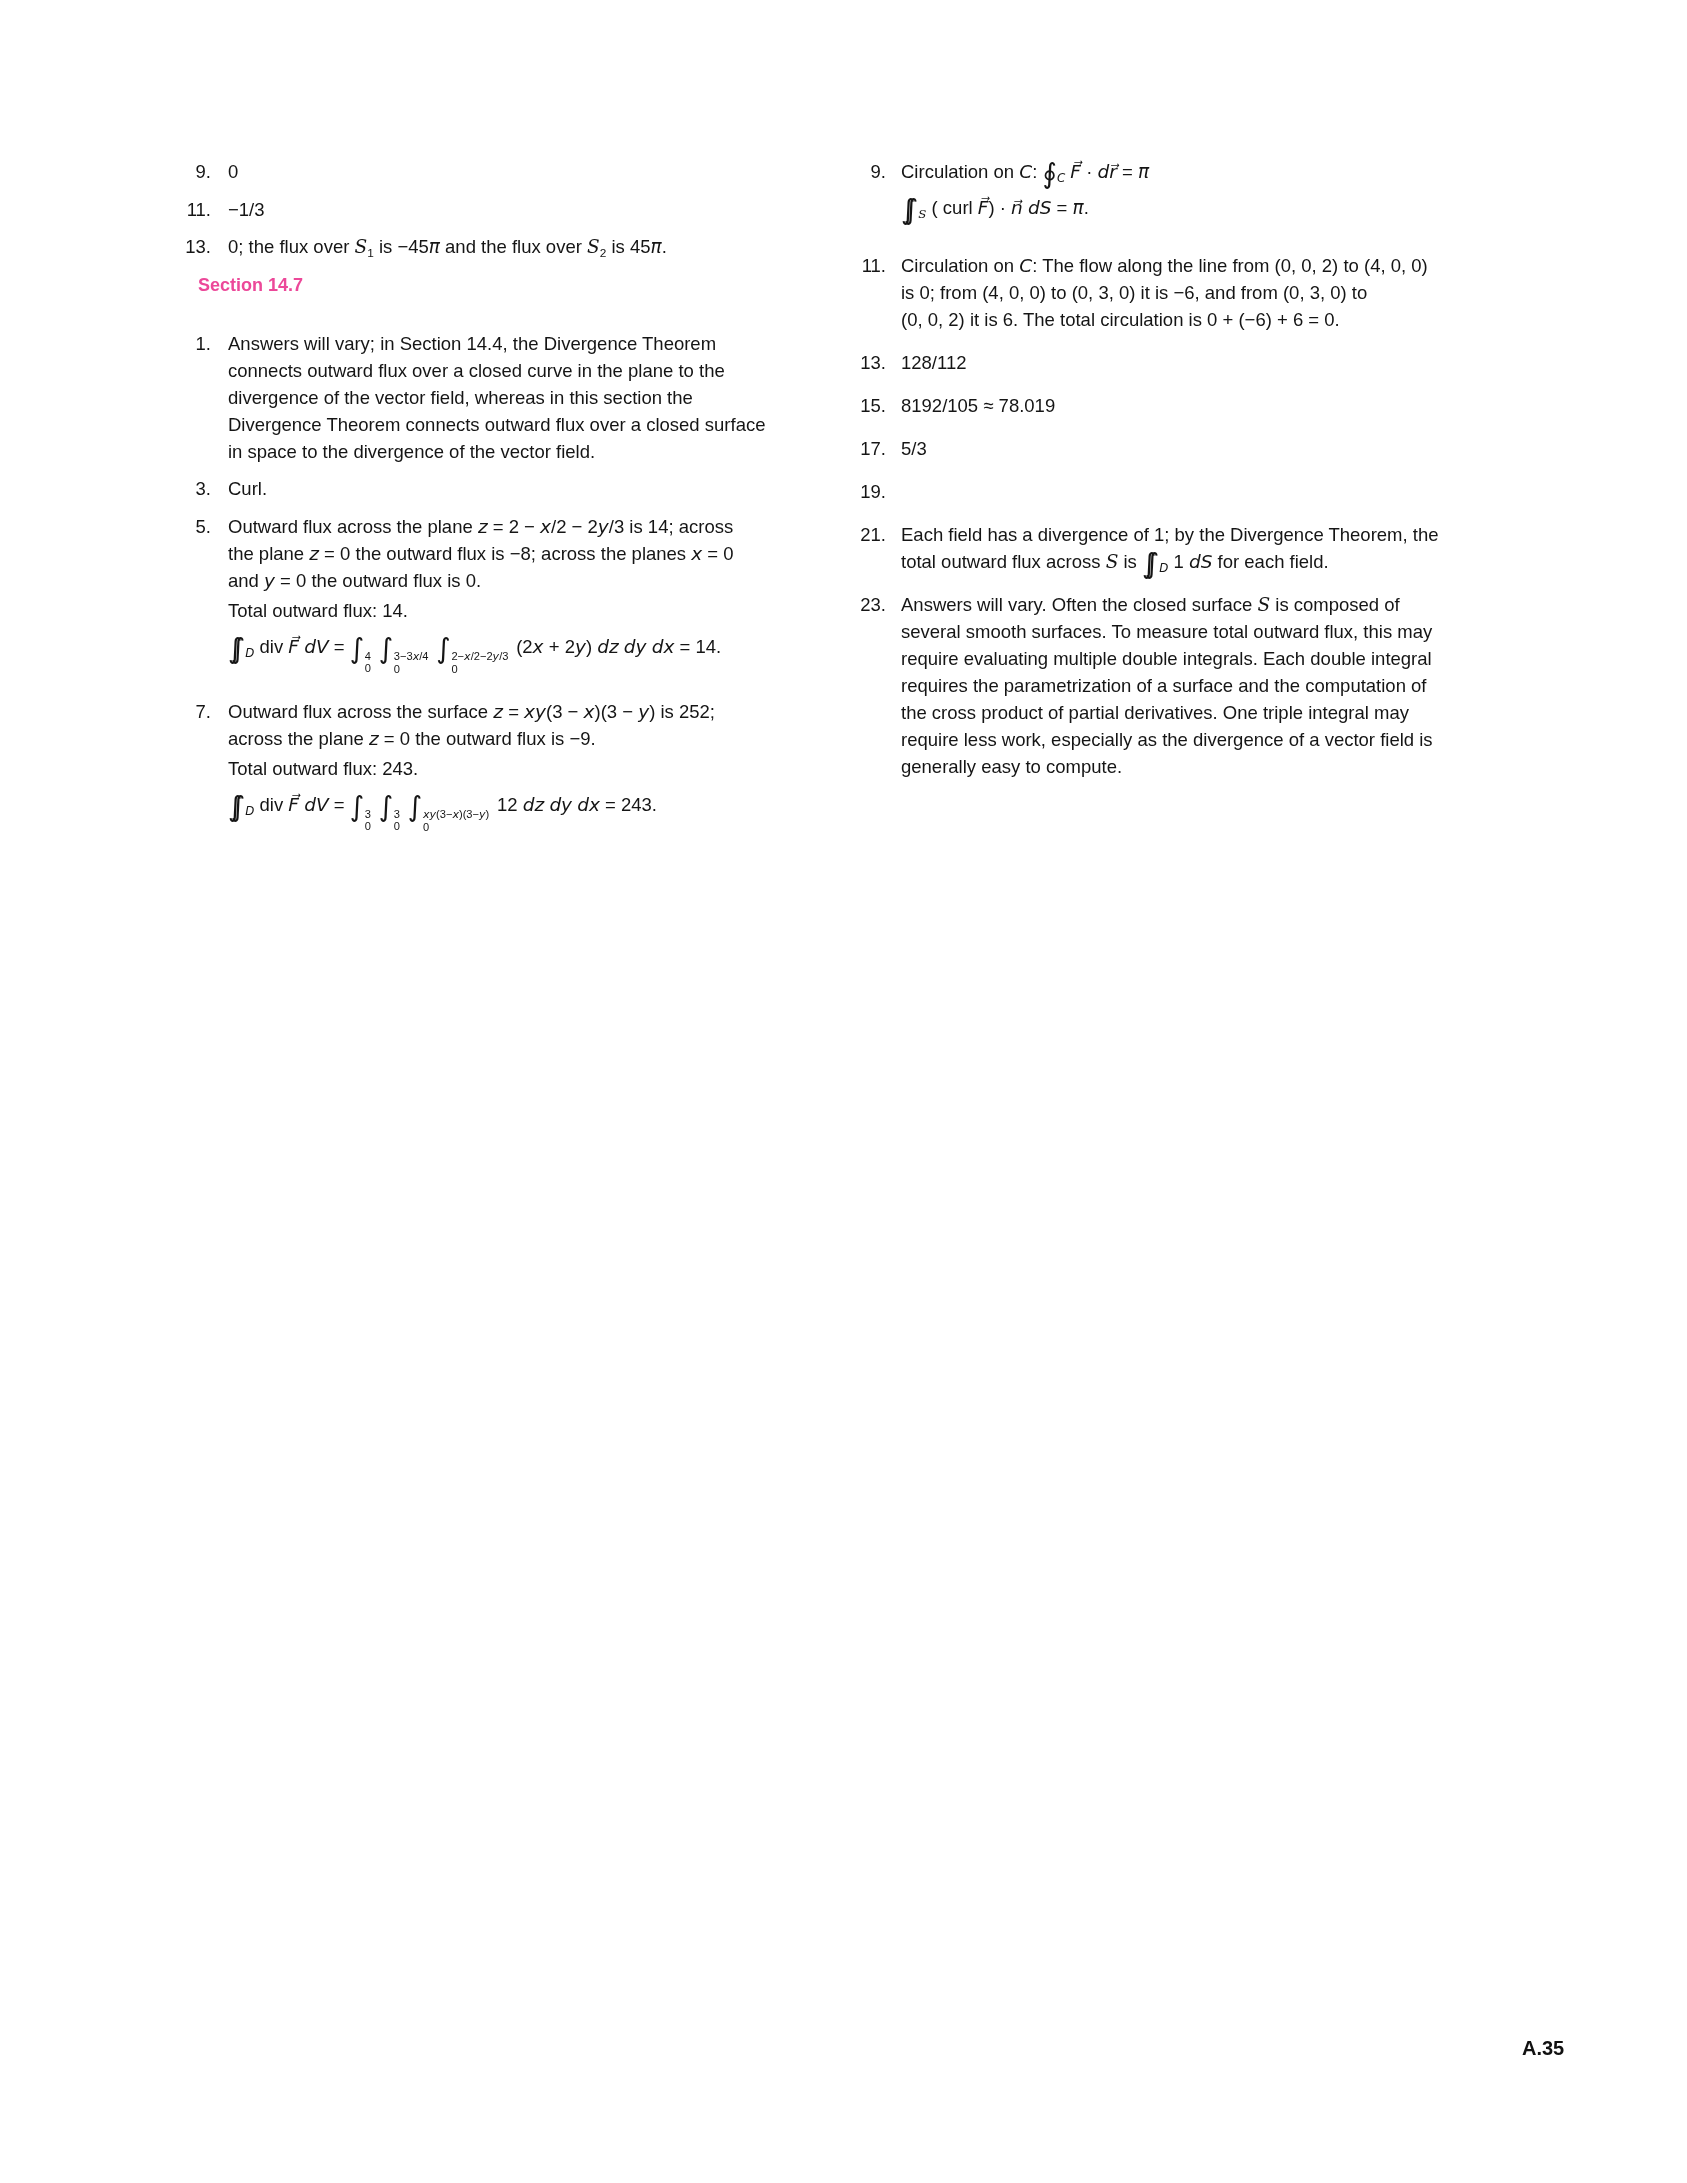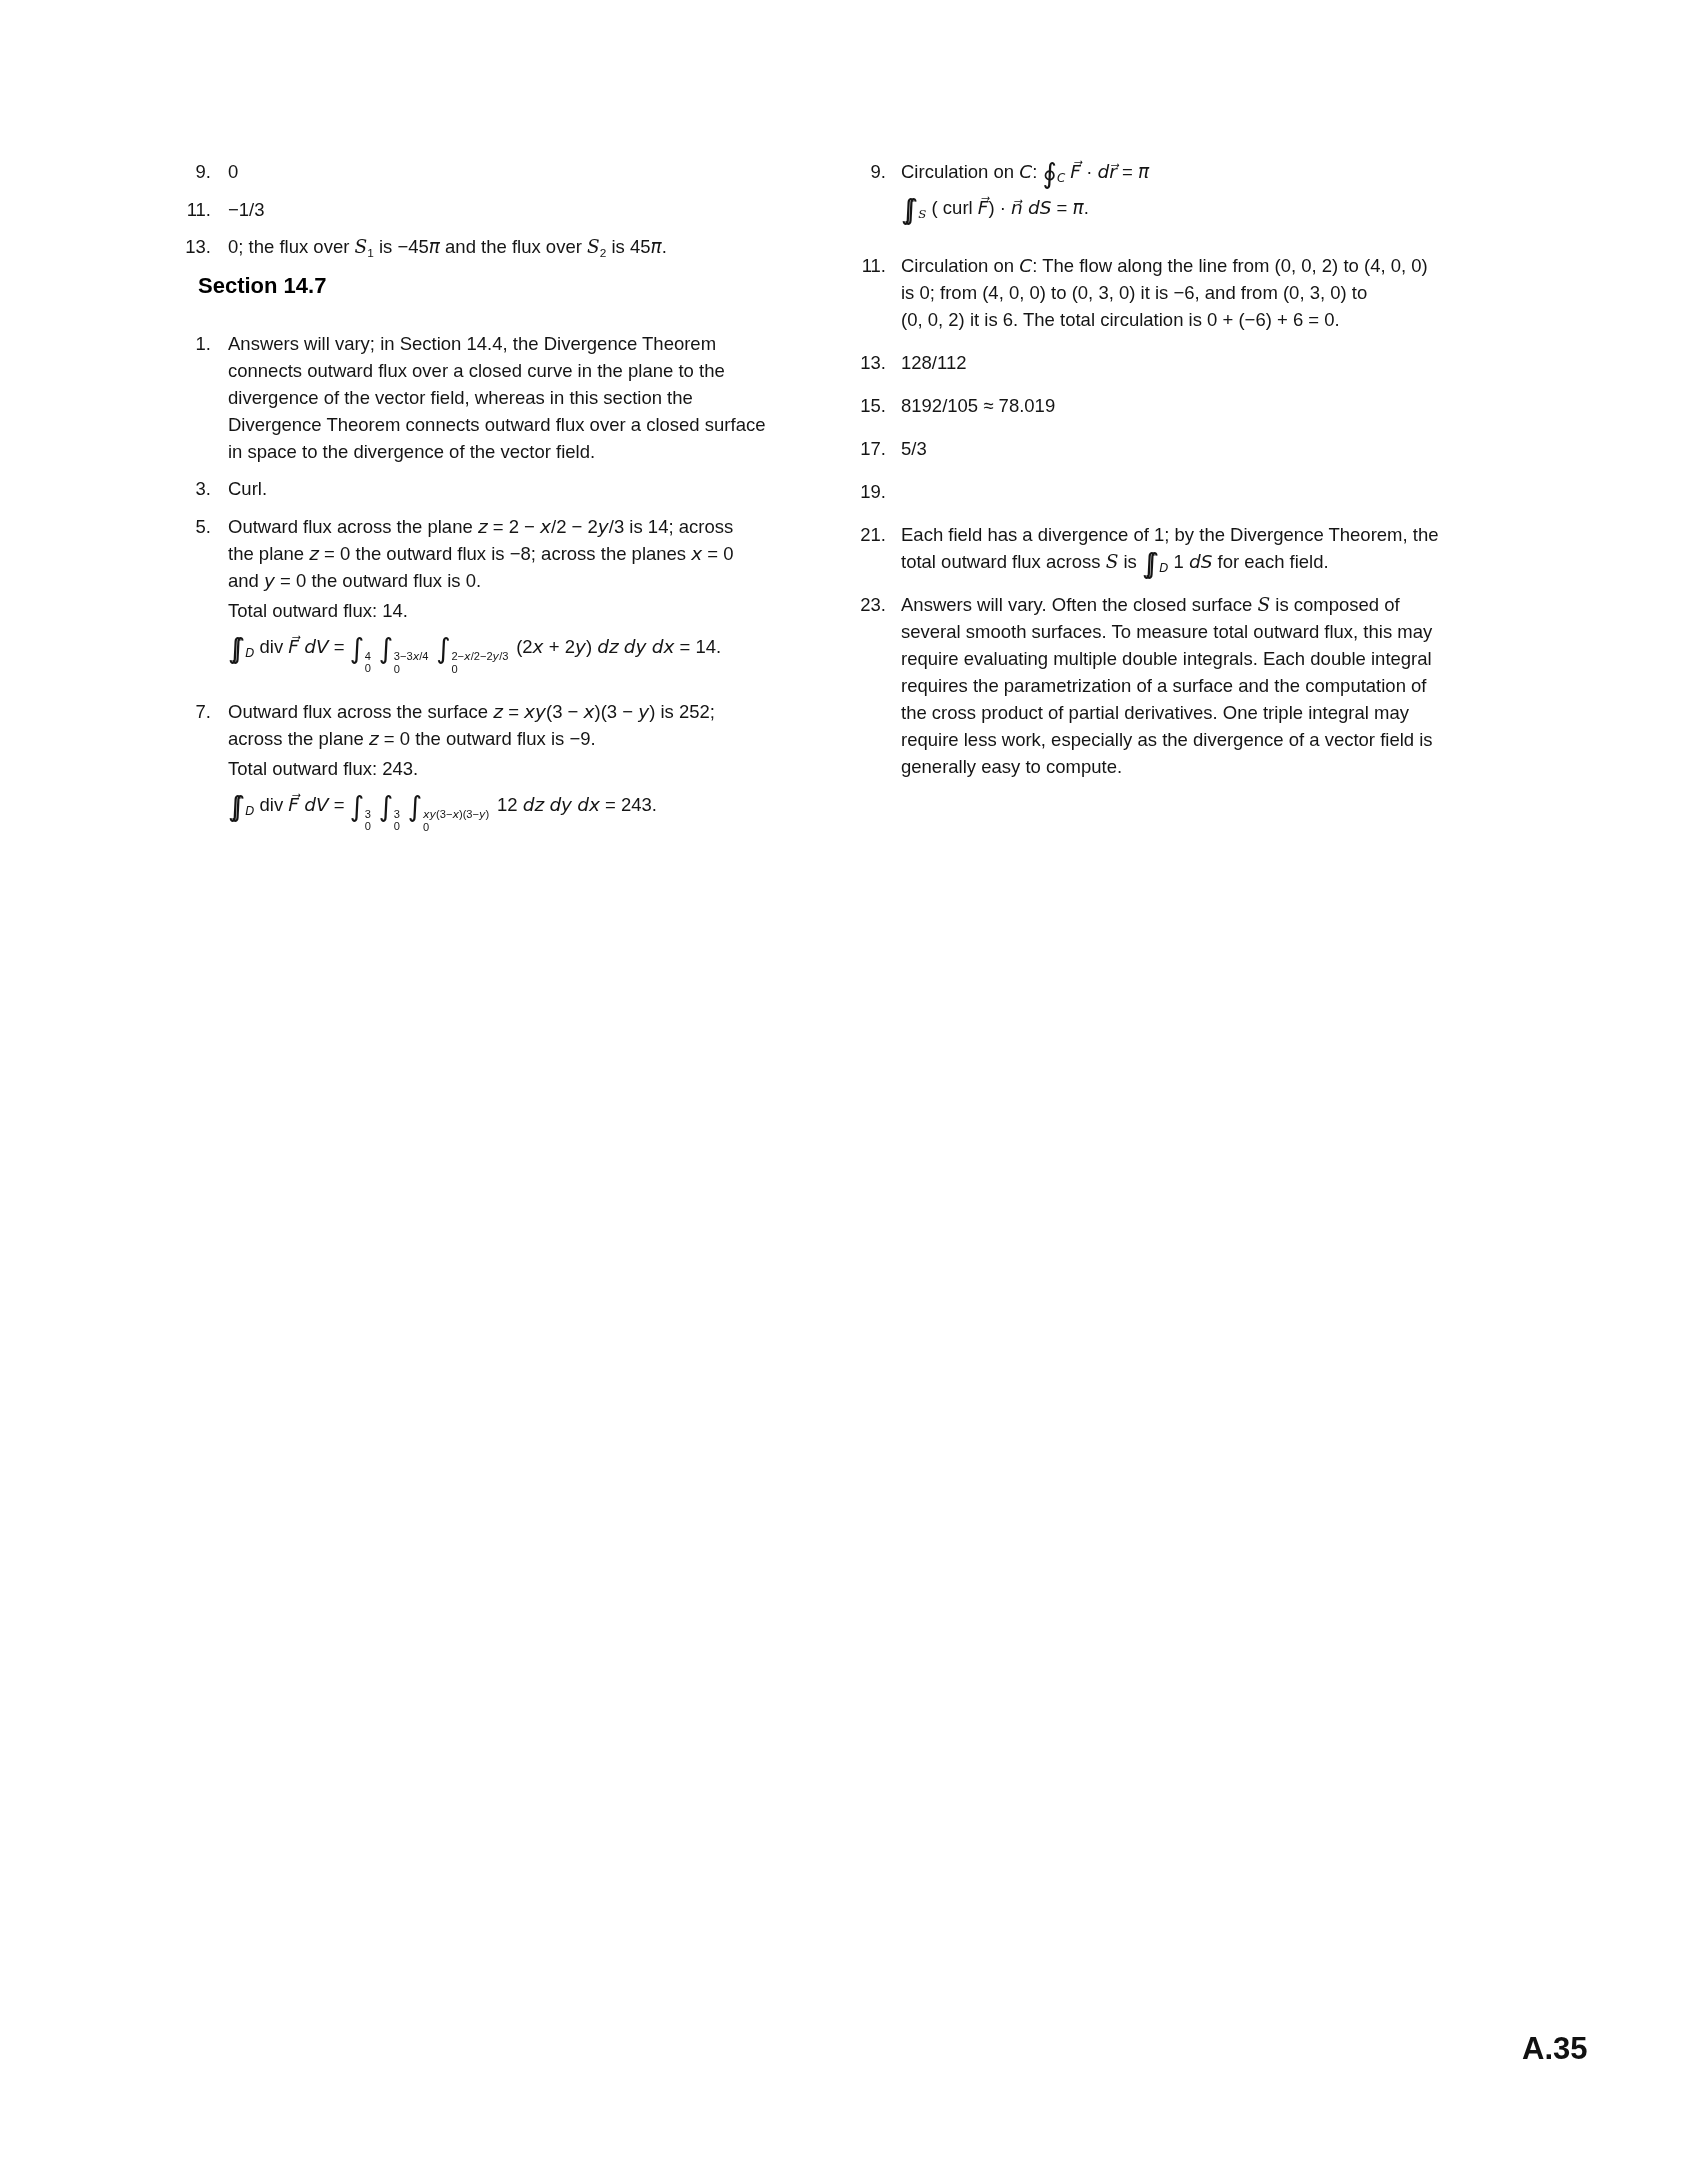--- a/index.html
+++ b/index.html
@@ -14,26 +14,26 @@
   .answer-item{display:flex;align-items:flex-start;margin-bottom:10.6px;}
   .col-right .answer-item{margin-bottom:16px;}
   .num{flex:0 0 46px;text-align:right;}
   .col-right .num{flex:0 0 56px;}
   .body{margin-left:17px;flex:1;min-width:0;}
   .col-right .body{margin-left:15px;}
   .para{white-space:pre-wrap;margin:0 0 3.3px;}
   .para:last-child{margin-bottom:0;}
   .para.formula{margin:6.6px 0 12px;line-height:32px;}
   h2.section-heading{
-    font-size:22px;line-height:29px;font-weight:700;color:#000000;
+    font-size:18px;line-height:29px;font-weight:700;color:#ec4899;
     margin:5.3px 0 30px 33px;
   }
   .page-number{
     position:absolute;left:1522px;top:2032px;
-    font-size:31px;line-height:33px;font-weight:700;color:#111;
+    font-size:20px;line-height:33px;font-weight:700;color:#111;
   }
   
   i{font-family:"DejaVu Sans",sans-serif;font-style:italic;}
   .scr{font-family:"DejaVu Serif",serif;font-style:italic;}
   .op{font-family:"DejaVu Sans",sans-serif;font-size:1.5em;line-height:0;vertical-align:-0.18em;}
   .op .ov{margin-left:-0.42em;}
   sub,sup{font-size:0.64em;line-height:0;}
   sub{vertical-align:-0.35em;}
   .stk{
     display:inline-flex;flex-direction:column;text-align:left;

